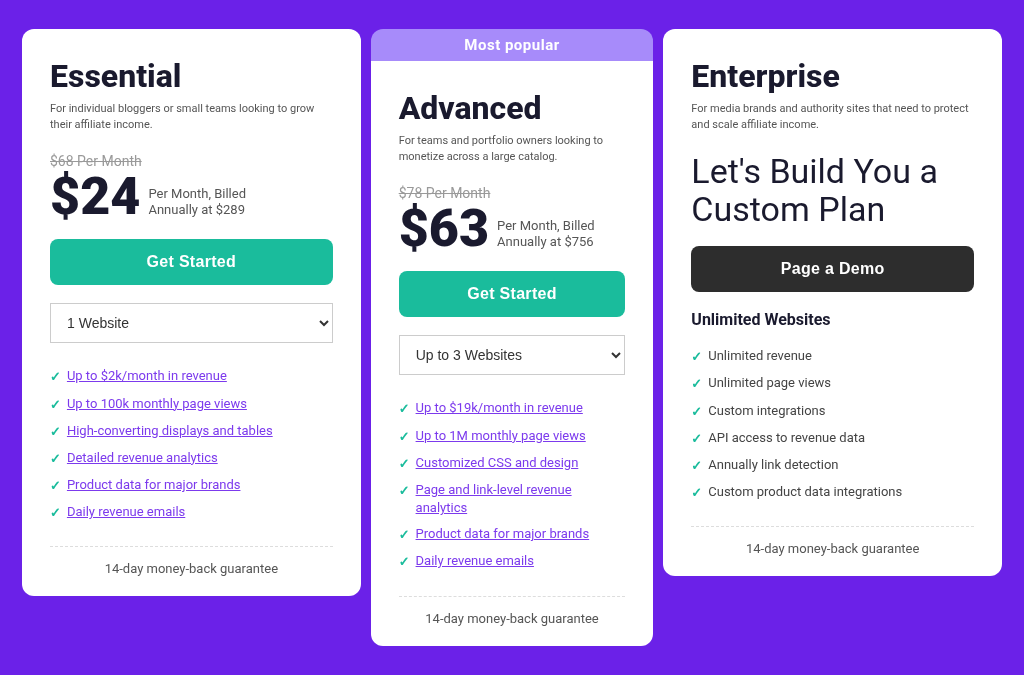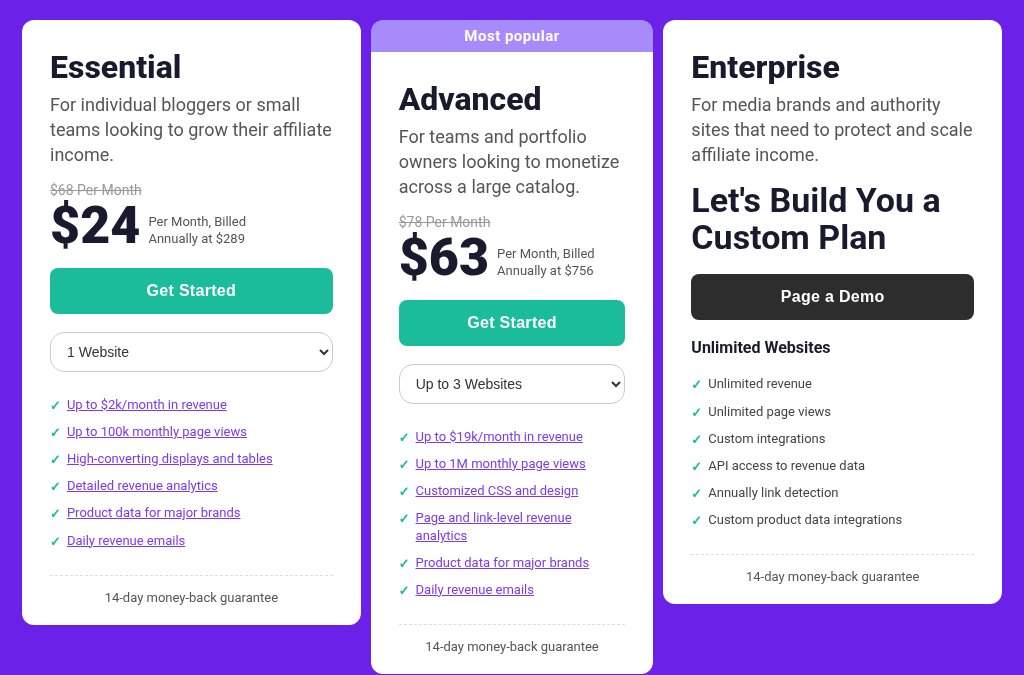--- a/index.html
+++ b/index.html
@@ -64,21 +64,21 @@
     }
 
     .plan-name {
       font-size: 32px;
       font-weight: 800;
       color: #1a1a2e;
       margin-bottom: 6px;
     }
 
     .plan-description {
-      font-size: 18px;
+      font-size: 11px;
       color: #555;
       line-height: 1.4;
       margin-bottom: 14px;
       min-height: 38px;
     }
 
     .original-price {
       font-size: 14px;
       color: #999;
       text-decoration: line-through;
@@ -124,21 +124,21 @@
 
     .cta-button.dark {
       background: #2d2d2d;
       color: #fff;
     }
 
     .website-select {
       width: 100%;
       padding: 10px 12px;
       border: 1px solid #ccc;
-      border-radius: 14px;
+      border-radius: 0;
       font-size: 14px;
       color: #333;
       background: #fff;
       cursor: pointer;
       margin-bottom: 20px;
       appearance: auto;
     }
 
     .unlimited-label {
       font-size: 16px;
@@ -180,21 +180,21 @@
       border-top: 1px dashed #ddd;
       padding-top: 14px;
       text-align: center;
       font-size: 13px;
       color: #555;
       margin-top: auto;
     }
 
     .enterprise-custom-plan {
       font-size: 34px;
-      font-weight: 700;
+      font-weight: 400;
       color: #1a1a2e;
       line-height: 1.1;
       margin-bottom: 18px;
     }
   </style>
 </head>
 <body>
 
 <div class="pricing-container">
 

